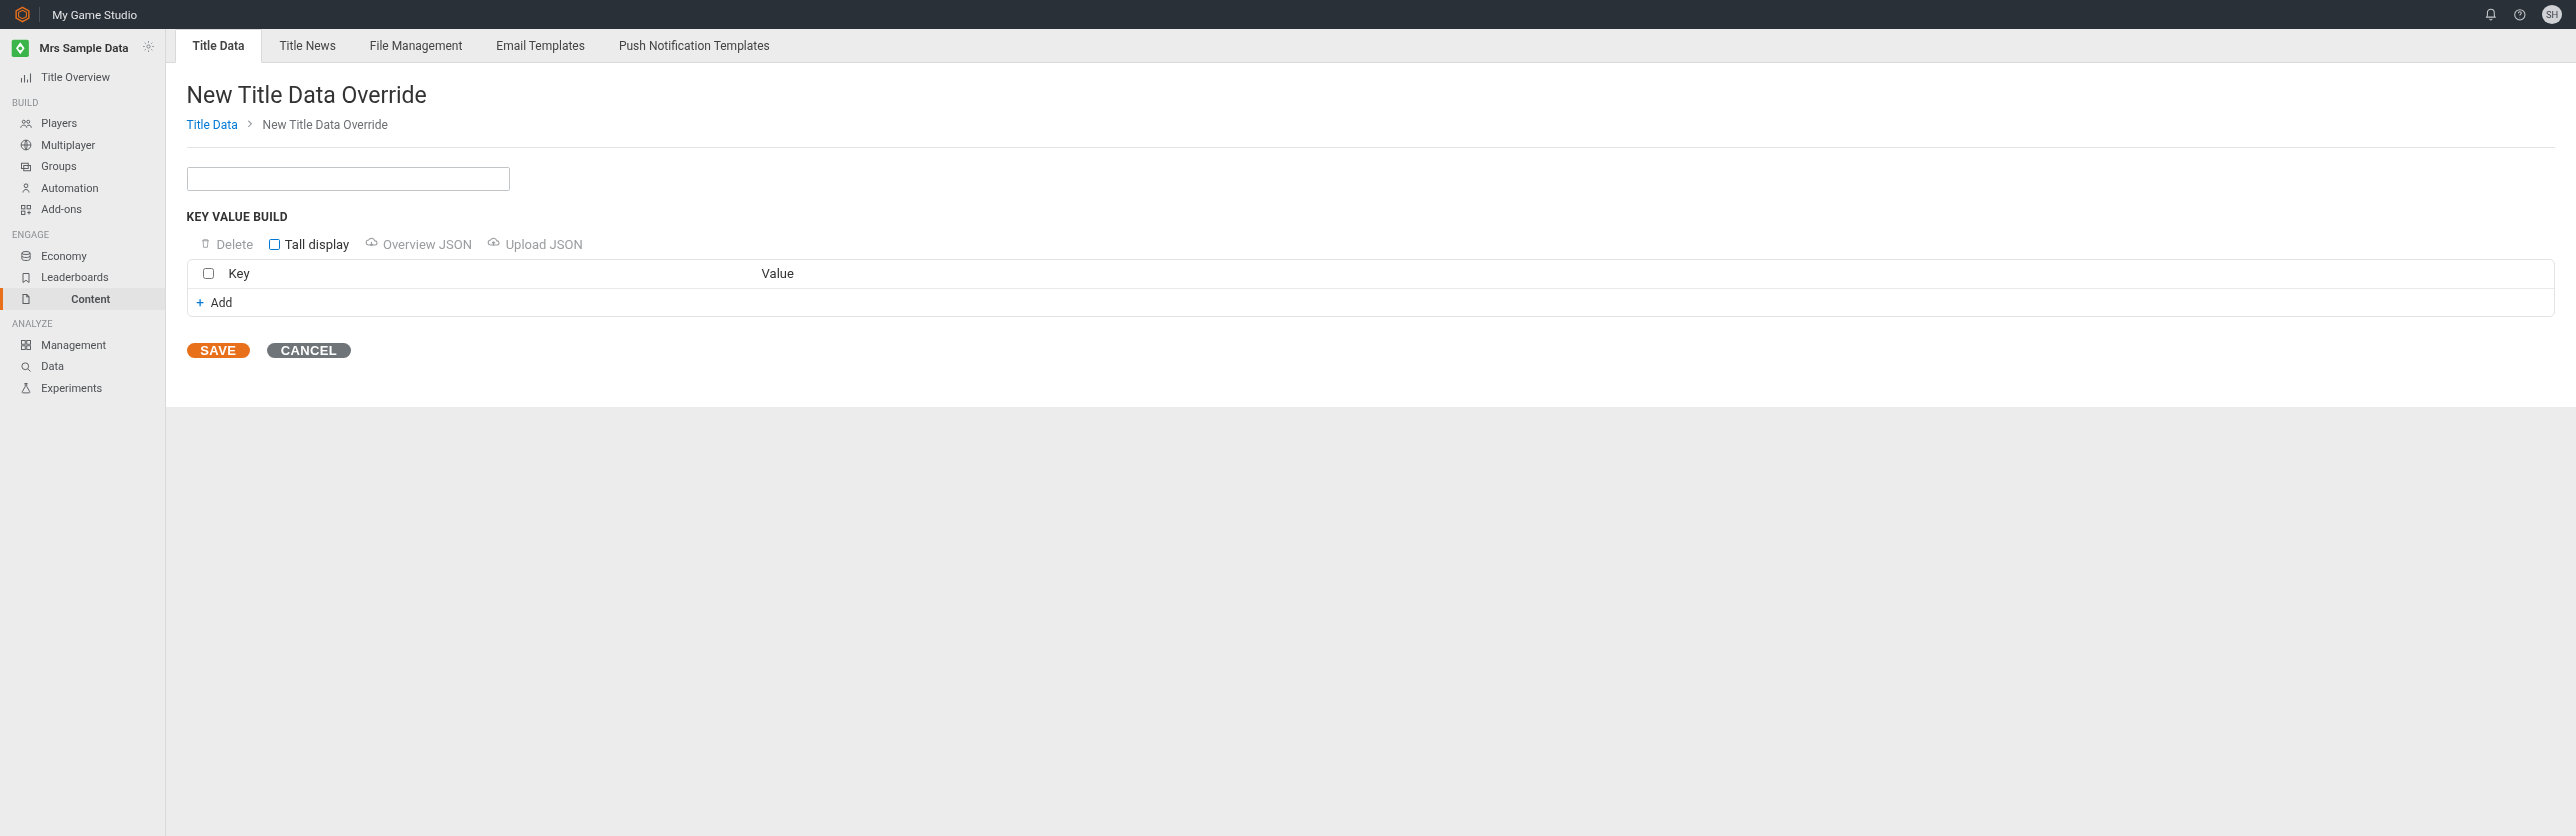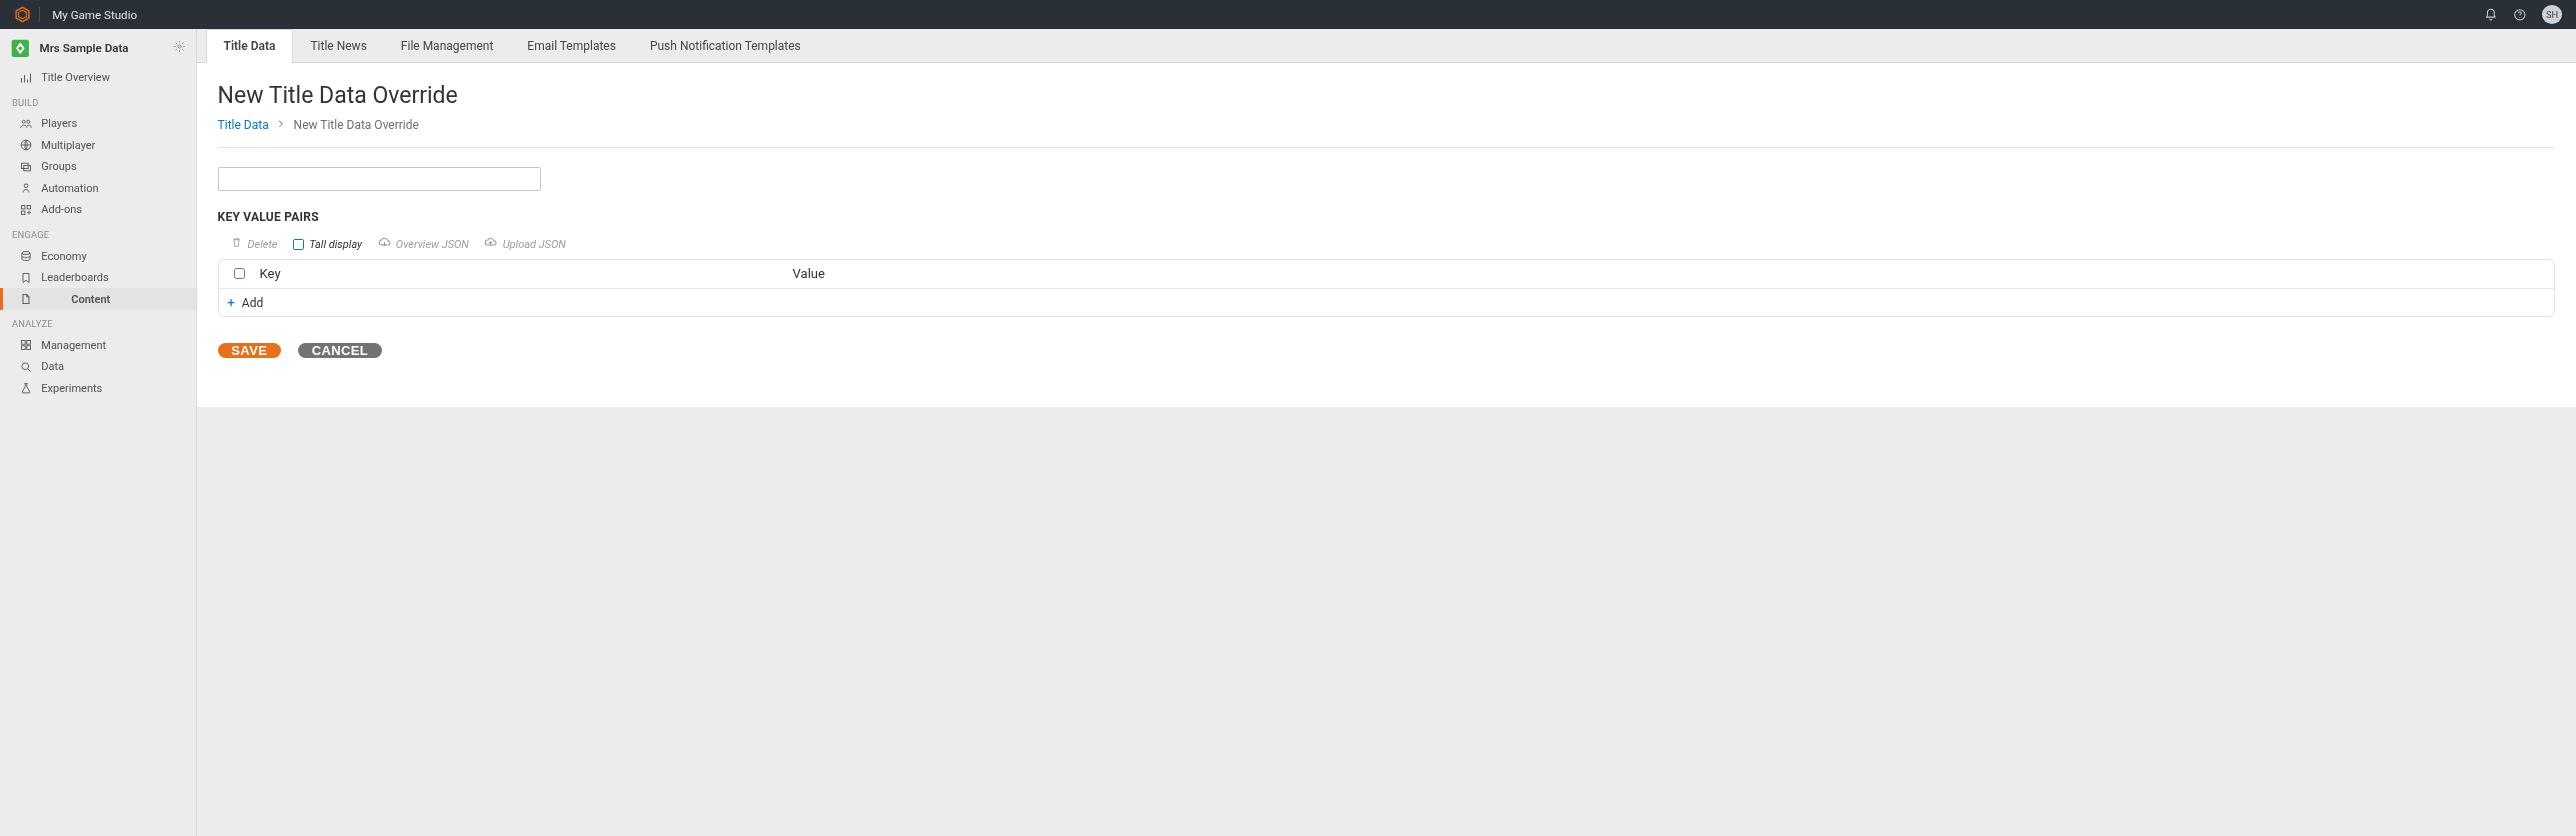--- a/index.html
+++ b/index.html
@@ -49,21 +49,21 @@
   }
 
   
   .chrome {
     display: flex;
     min-height: calc(100vh - 29px);
   }
 
   
   .sidebar {
-    width: 197px;
+    width: 166px;
     background: #ececec;
     border-right: 0.9px solid #d9d9d9;
     font-size: 11px;
     color: #333;
   }
   .sidebar .title-header {
     display: flex;
     align-items: center;
     padding: 8.6px 10.3px 8.6px 10.3px;
   }
@@ -192,23 +192,22 @@
     font-weight: 700;
     letter-spacing: .02em;
     color: #333;
     margin-bottom: 8.6px;
   }
   .kv-toolbar {
     display: flex;
     align-items: center;
     gap: 15.5px;
     padding: 3.4px 0 6.9px 13.7px;
-    font-size: 11px;
+    font-size: 13px;
     color: #9a9d9f;
-    font-style: italic;
   }
   .kv-tool {
     display: flex;
     align-items: center;
     gap: 5.2px;
     cursor: pointer;
   }
   .kv-tool.enabled { color: #333; }
   .kv-tool .box {
     width: 11px; height: 11px;
@@ -454,21 +453,21 @@
               <path d="M3 1l4 4-4 4"></path>
             </svg>
         </span>
         <span>New Title Data Override</span>
       </div>
 
       <div class="form-row">
         <input class="text-input" type="text" value="" style="">
       </div>
 
-      <div class="kv-header">KEY VALUE PAIRS</div>
+      <div class="kv-header">KEY VALUE BUILD</div>
 
       <div class="kv-toolbar">
         <span class="kv-tool">
           <span>
             <svg viewBox="0 0 16 16" width="11" height="11" fill="none" stroke="currentColor" stroke-width="1.3">
               <path d="M3 4h10M5 4V2.5h6V4M4.5 4l.7 9.5h5.6L11.5 4"></path>
             </svg>
           </span>
           <span>Delete</span>
         </span>

